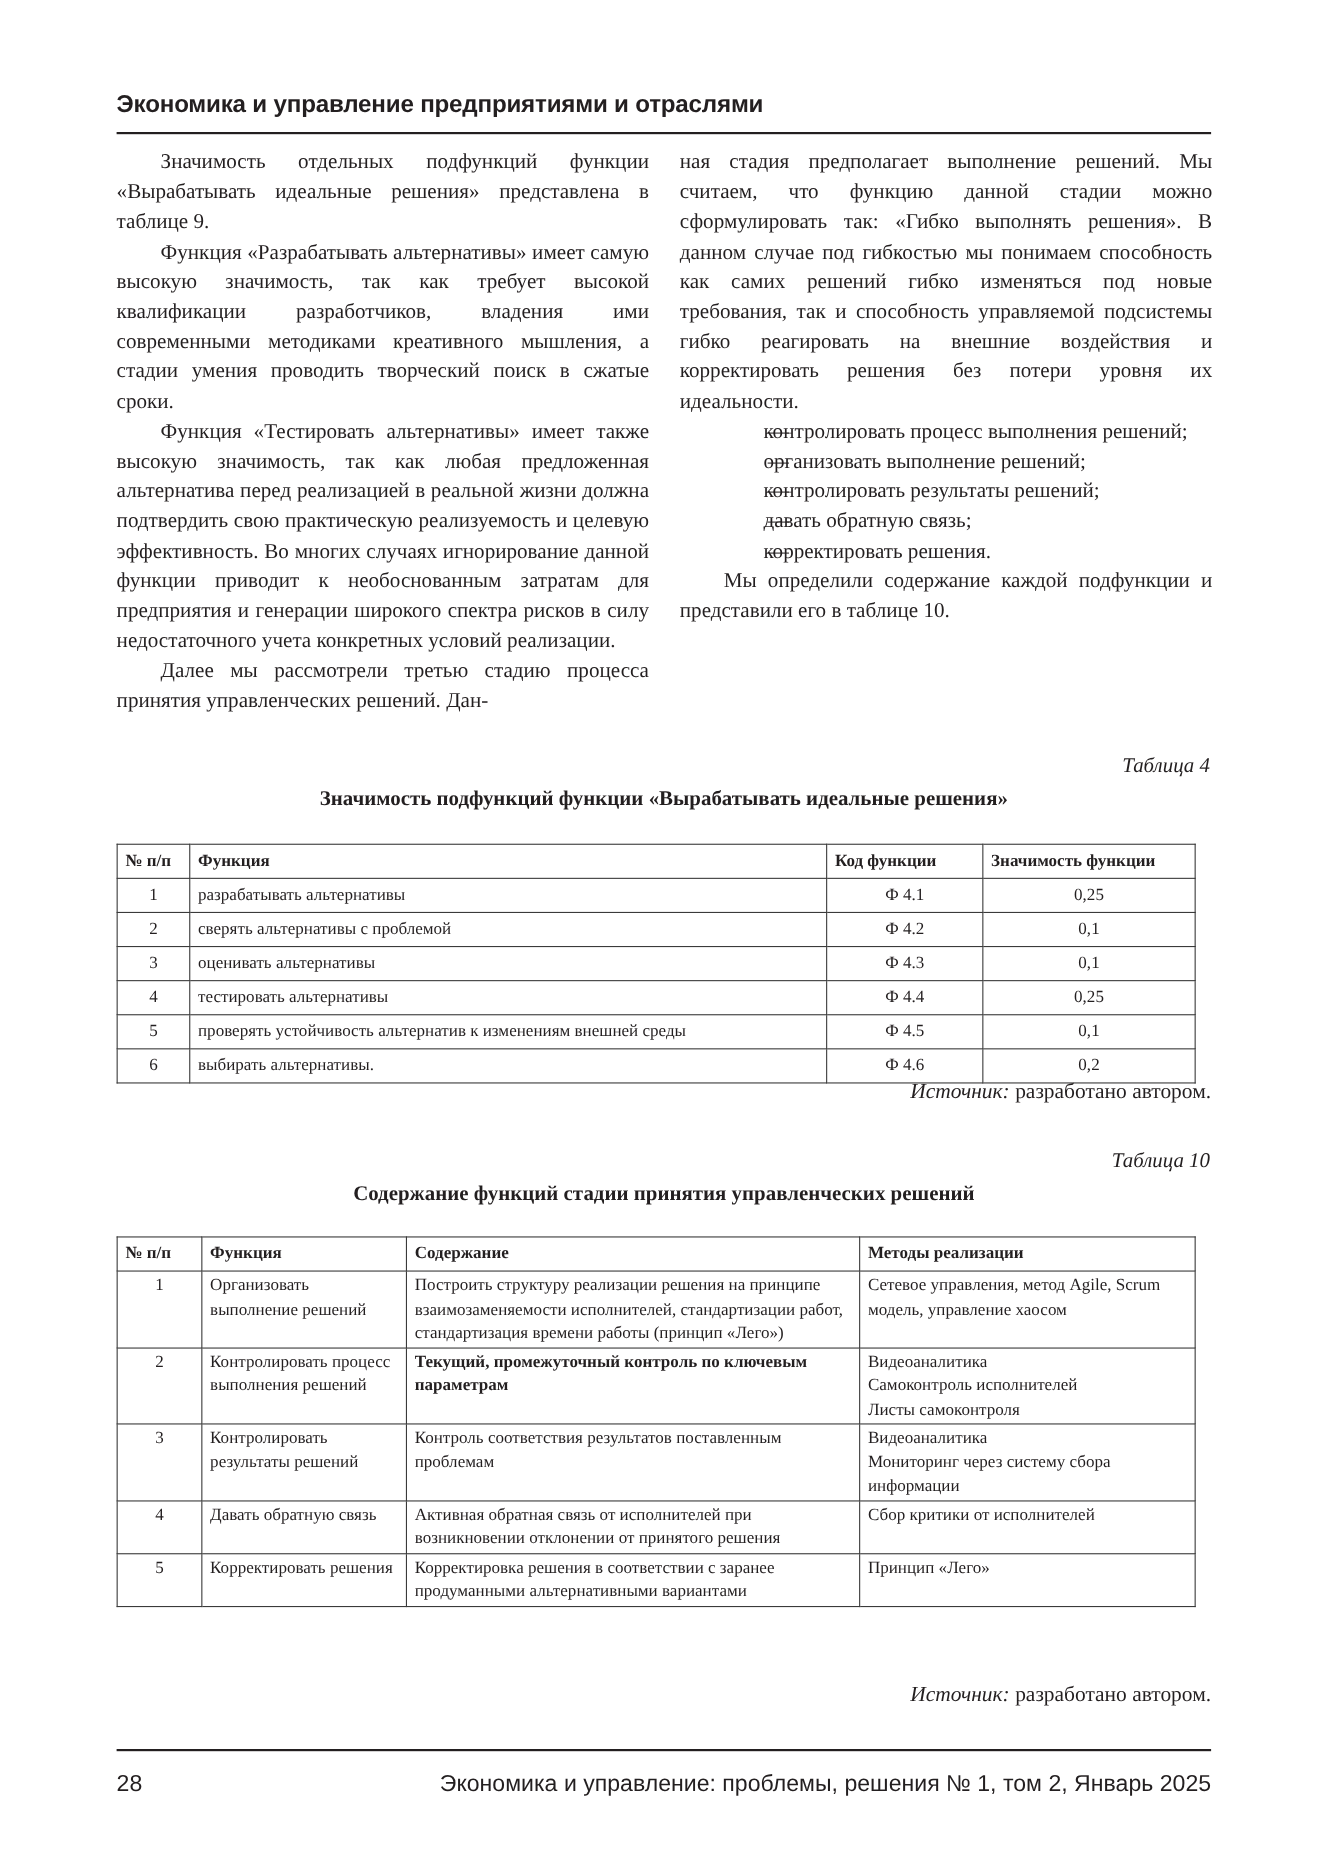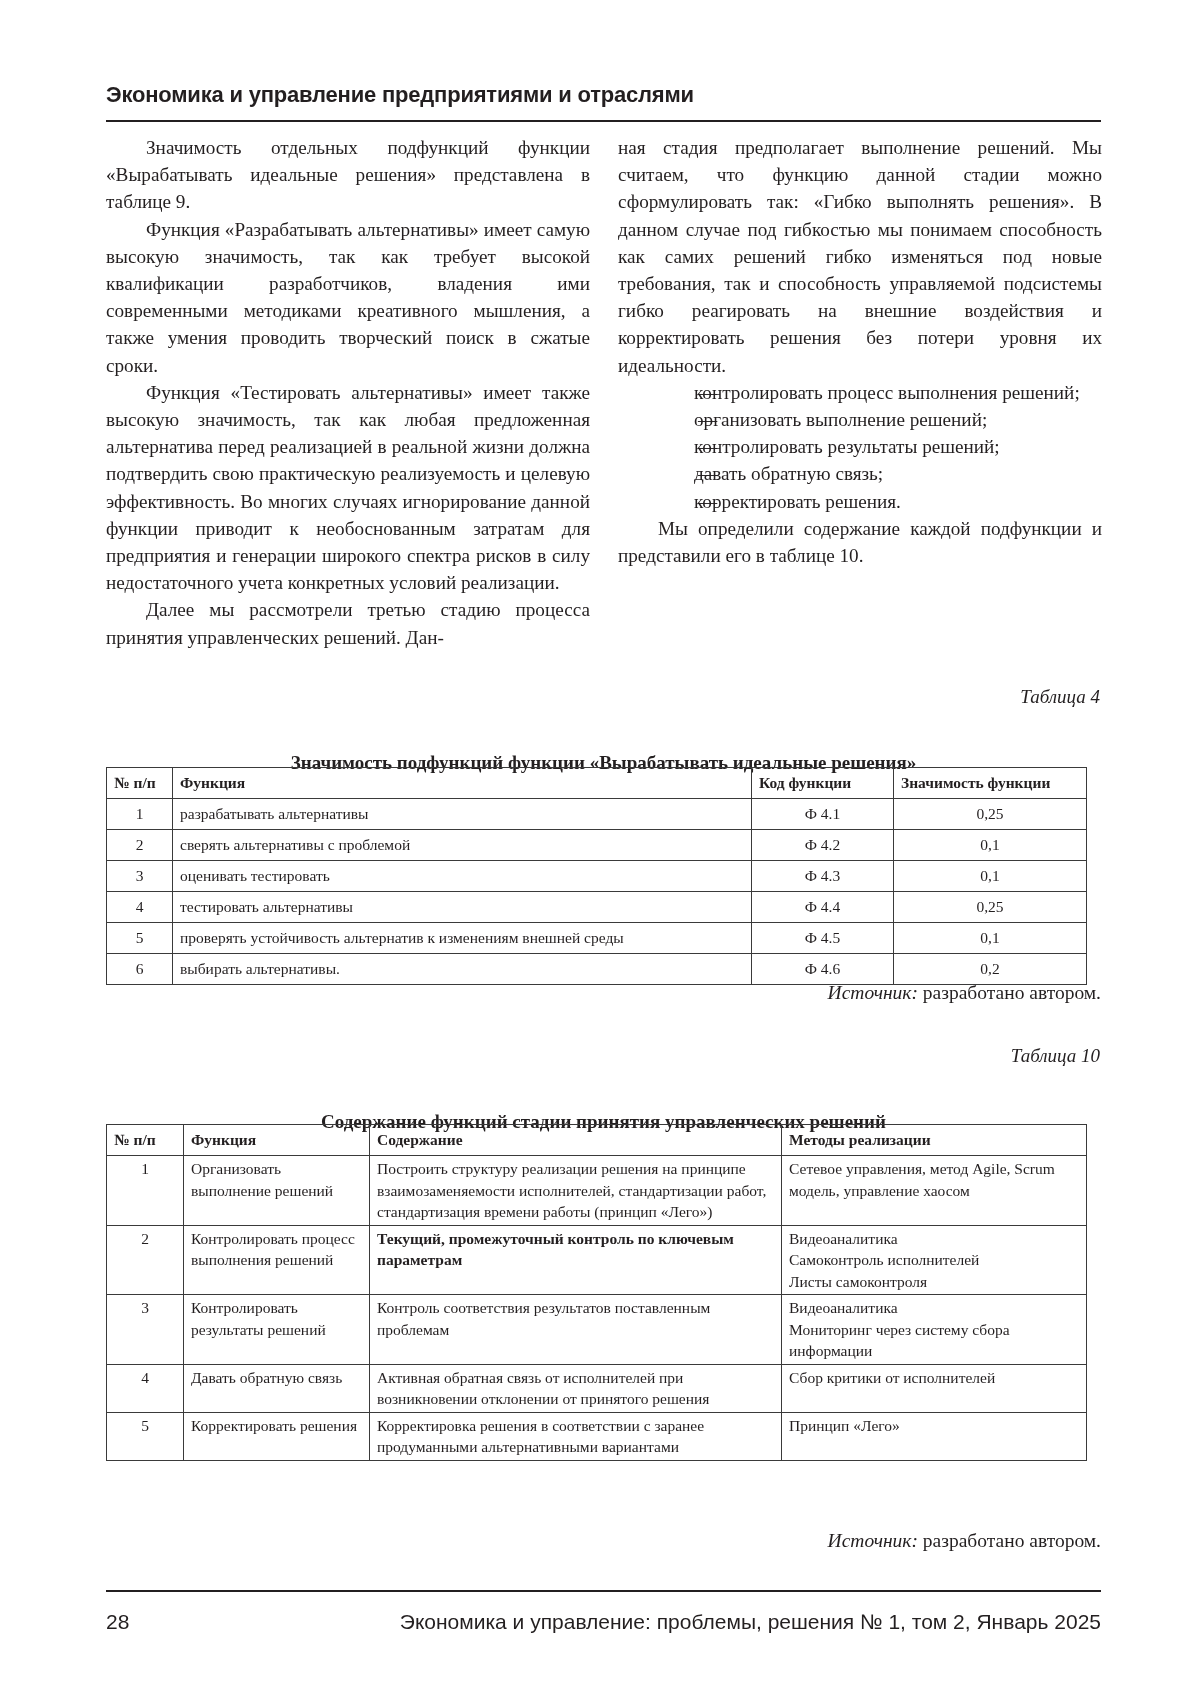--- a/index.html
+++ b/index.html
@@ -25,21 +25,21 @@
     .col p { margin: 0; }
     .col p.indent { text-indent: 40px; }
     .col p.noindent { text-indent: 0; }
     .col p.dash { text-indent: 40px; }
     .col p.dash .dash-mark { display: inline-block; width: 36px; }
     .tbl-label {
       position: absolute; right: 100px; font-style: italic; font-size: 19px;
     }
     .tbl-title {
       position: absolute; left: 106px; width: 995px; text-align: center;
-      font-weight: bold; font-size: 19px; margin-top: 36px;
+      font-weight: bold; font-size: 19px;
     }
     table.data {
       position: absolute; left: 106px; width: 981px;
       border-collapse: collapse; font-size: 15.5px;
     }
     table.data th, table.data td {
       border: 1.5px solid #3a3a3a; padding: 2px 7px; vertical-align: top; line-height: 21.5px;
     }
     table.data th { font-weight: bold; text-align: left; }
     table.t9 th, table.t9 td { height: 26px; vertical-align: middle; }
@@ -61,21 +61,21 @@
     .foot.journal { right: 99px; }
   </style>
 </head>
 <body>
 
 <div class="running-head">Экономика и управление предприятиями и отраслями</div>
 <div class="rule-top"></div>
 
 <div class="col left">
   <p class="indent">Значимость отдельных подфункций функции «Вырабатывать идеальные решения» представлена в таблице 9.</p>
-  <p class="indent">Функция «Разрабатывать альтернативы» имеет самую высокую значимость, так как требует высокой квалификации разработчиков, владения ими современными методиками креативного мышления, а также умения проводить творческий поиск в сжатые сроки.</p>
+  <p class="indent">Функция «Разрабатывать альтернативы» имеет самую высокую значимость, так как требует высокой квалификации разработчиков, владения ими современными методиками креативного мышления, а стадии умения проводить творческий поиск в сжатые сроки.</p>
   <p class="indent">Функция «Тестировать альтернативы» имеет также высокую значимость, так как любая предложенная альтернатива перед реализацией в реальной жизни должна подтвердить свою практическую реализуемость и целевую эффективность. Во многих случаях игнорирование данной функции приводит к необоснованным затратам для предприятия и генерации широкого спектра рисков в силу недостаточного учета конкретных условий реализации.</p>
   <p class="indent">Далее мы рассмотрели третью стадию процесса принятия управленческих решений. Дан-</p>
 </div>
 
 <div class="col right">
   <p class="noindent">ная стадия предполагает выполнение решений. Мы считаем, что функцию данной стадии можно сформулировать так: «Гибко выполнять решения». В данном случае под гибкостью мы понимаем способность как самих решений гибко изменяться под новые требования, так и способность управляемой подсистемы гибко реагировать на внешние воздействия и корректировать решения без потери уровня их идеальности.</p>
   <p class="dash"><span class="dash-mark">—</span><span>контролировать процесс выполнения решений;</span></p>
   <p class="dash"><span class="dash-mark">—</span><span>организовать выполнение решений;</span></p>
   <p class="dash"><span class="dash-mark">—</span><span>контролировать результаты решений;</span></p>
   <p class="dash"><span class="dash-mark">—</span><span>давать обратную связь;</span></p>
@@ -108,21 +108,21 @@
         <td class="c">0,25</td>
       </tr>
       <tr>
         <td class="c">2</td>
         <td>сверять альтернативы с проблемой</td>
         <td class="c">Ф 4.2</td>
         <td class="c">0,1</td>
       </tr>
       <tr>
         <td class="c">3</td>
-        <td>оценивать тестировать</td>
+        <td>оценивать альтернативы</td>
         <td class="c">Ф 4.3</td>
         <td class="c">0,1</td>
       </tr>
       <tr>
         <td class="c">4</td>
         <td>тестировать альтернативы</td>
         <td class="c">Ф 4.4</td>
         <td class="c">0,25</td>
       </tr>
       <tr>

